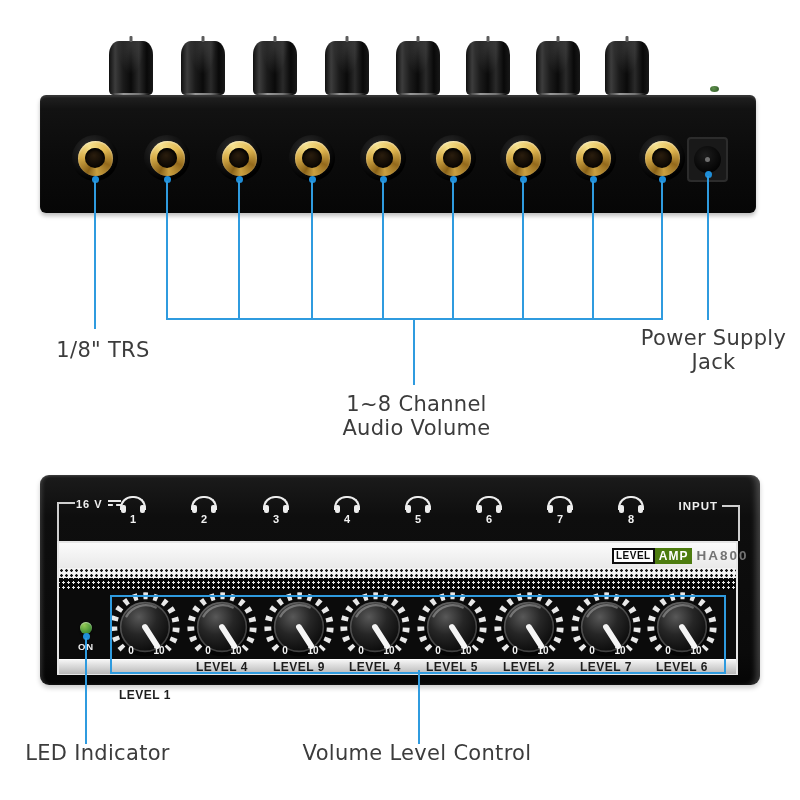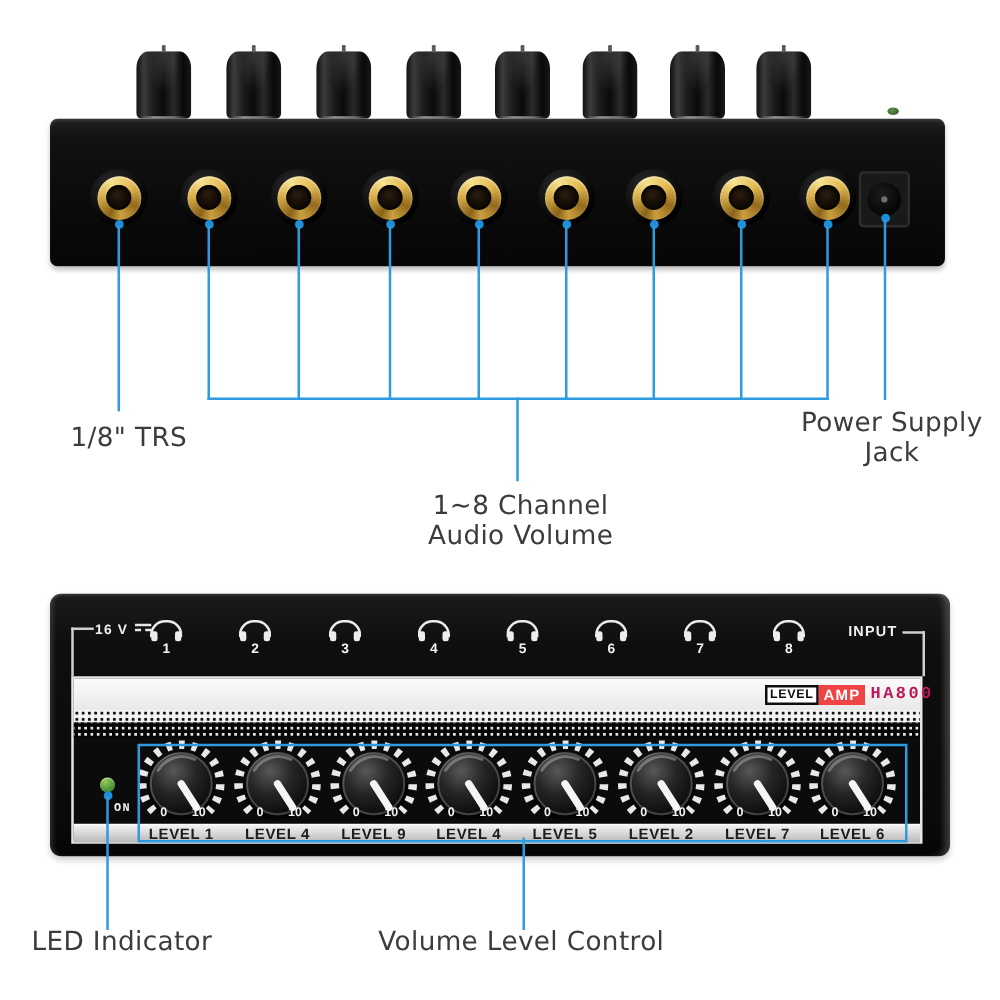--- a/index.html
+++ b/index.html
@@ -69,41 +69,41 @@
   .hp-icon::before{left:-1px;} .hp-icon::after{right:-1px;}
   .hp-num{margin-top:3px;color:#f2f2f2;font-family:"Liberation Sans",sans-serif;font-weight:bold;font-size:11px;}
 
   .frame{position:absolute;left:57px;top:541px;width:681px;height:134px;box-sizing:border-box;
     border:2px solid #e6e6e6;background:#0b0b0b;}
   .white-strip{position:absolute;left:59px;top:543px;width:677px;height:25px;
     background:linear-gradient(180deg,#fbfbfb,#e9e9e9);}
   .logo{position:absolute;left:612px;top:546px;height:19px;display:flex;align-items:center;}
   .logo-micro{border:2px solid #0d0d0d;background:#fff;color:#0d0d0d;font-family:"Liberation Sans",sans-serif;
     font-weight:bold;font-size:10px;letter-spacing:.5px;padding:0 2px;line-height:12px;}
-  .logo-amp{background:#ef4444;color:#fff;font-family:"Liberation Sans",sans-serif;font-weight:bold;
+  .logo-amp{background:#4d7c0f;color:#fff;font-family:"Liberation Sans",sans-serif;font-weight:bold;
     font-size:12px;letter-spacing:1px;padding:1px 4px;line-height:14px;}
-  .logo-model{margin-left:4px;font-family:Liberation Mono, monospace;font-weight:bold;font-size:13.5px;
-    letter-spacing:2px;color:#be185d;}
+  .logo-model{margin-left:4px;font-family:Liberation Sans, sans-serif;font-weight:bold;font-size:13.5px;
+    letter-spacing:2px;color:#737373;}
   .band-a{position:absolute;left:59px;top:568px;width:677px;height:10px;background-color:#f3f3f3;
     background-image:radial-gradient(circle,#141414 1.3px,transparent 1.45px);background-size:5px 5px;}
   .band-b{position:absolute;left:59px;top:578px;width:677px;height:12px;background-color:#060606;
     background-image:radial-gradient(circle,#e6e6e6 1.15px,transparent 1.3px);background-size:5px 5px;
     background-position:2px 2px;}
   .front-knob{position:absolute;width:78px;height:78px;top:588px;}
   .scale-lbl{position:absolute;top:645px;color:#f2f2f2;font-family:"Liberation Sans",sans-serif;
     font-weight:bold;font-size:10px;text-align:center;}
   .level-strip{position:absolute;left:59px;top:659px;width:677px;height:14px;
     background:linear-gradient(180deg,#f4f4f4,#b8b8b8);border-top:1px solid #fff;}
   .level-lbl{position:absolute;top:0;width:76px;text-align:center;color:#1d1d1d;
     font-family:"Liberation Sans",sans-serif;font-weight:bold;font-size:12px;letter-spacing:.5px;}
   .led{position:absolute;left:80px;top:622px;width:12px;height:12px;border-radius:50%;
     background:radial-gradient(circle at 35% 28%,#93ca55,#4f9a3a 55%,#2d6a24);
     box-shadow:0 1px 2px rgba(0,0,0,.8), inset 0 1px 1px rgba(255,255,255,.5);}
   .on-lbl{position:absolute;left:70px;top:641px;width:32px;text-align:center;color:#efefef;
-    font-family:Liberation Mono, monospace;font-weight:bold;font-size:9.5px;letter-spacing:1px;margin-left:12px;}
+    font-family:Liberation Sans, sans-serif;font-weight:bold;font-size:9.5px;letter-spacing:1px;}
 </style>
 </head>
 <body>
 
 <svg width="0" height="0" style="position:absolute" aria-hidden="true">
   <defs>
     <radialGradient id="kg" cx="38%" cy="30%" r="78%">
       <stop offset="0%" stop-color="#585858"></stop>
       <stop offset="45%" stop-color="#262626"></stop>
       <stop offset="100%" stop-color="#060606"></stop>
@@ -310,21 +310,21 @@
   <div class="scale-lbl" style="left:432px;width:12px;">0</div>
   <div class="scale-lbl" style="left:456px;width:20px;">10</div>
   <div class="scale-lbl" style="left:509px;width:12px;">0</div>
   <div class="scale-lbl" style="left:533px;width:20px;">10</div>
   <div class="scale-lbl" style="left:586px;width:12px;">0</div>
   <div class="scale-lbl" style="left:610px;width:20px;">10</div>
   <div class="scale-lbl" style="left:662px;width:12px;">0</div>
   <div class="scale-lbl" style="left:686px;width:20px;">10</div>
 
   <div class="level-strip">
-    <div class="level-lbl" style="left:48px;">LEVEL 1</div>
+    <div class="level-lbl" style="left:48px;margin-top:28px;">LEVEL 1</div>
     <div class="level-lbl" style="left:125px;">LEVEL 4</div>
     <div class="level-lbl" style="left:202px;">LEVEL 9</div>
     <div class="level-lbl" style="left:278px;">LEVEL 4</div>
     <div class="level-lbl" style="left:355px;text-decoration:underline;">LEVEL 5</div>
     <div class="level-lbl" style="left:432px;">LEVEL 2</div>
     <div class="level-lbl" style="left:509px;">LEVEL 7</div>
     <div class="level-lbl" style="left:585px;">LEVEL 6</div>
   </div>
 
   <div class="led"></div>

